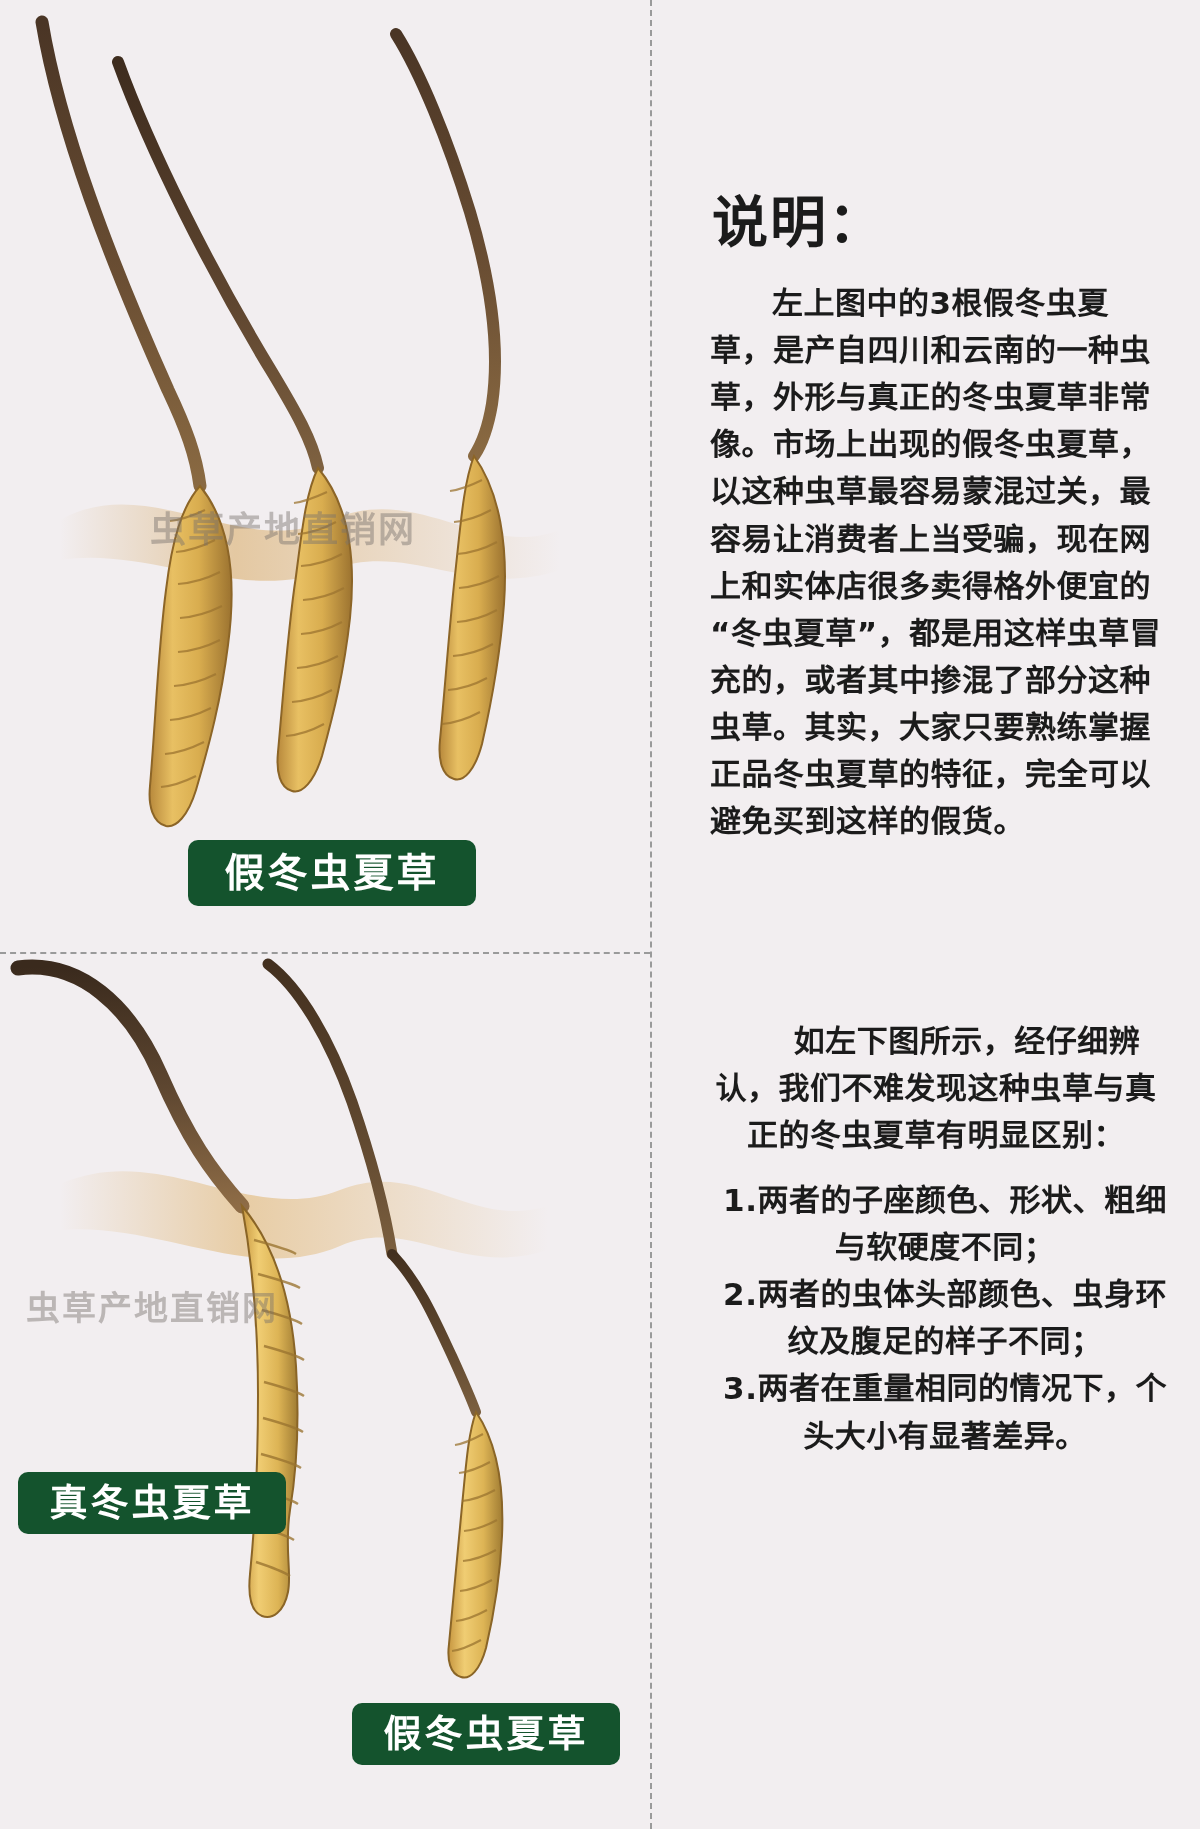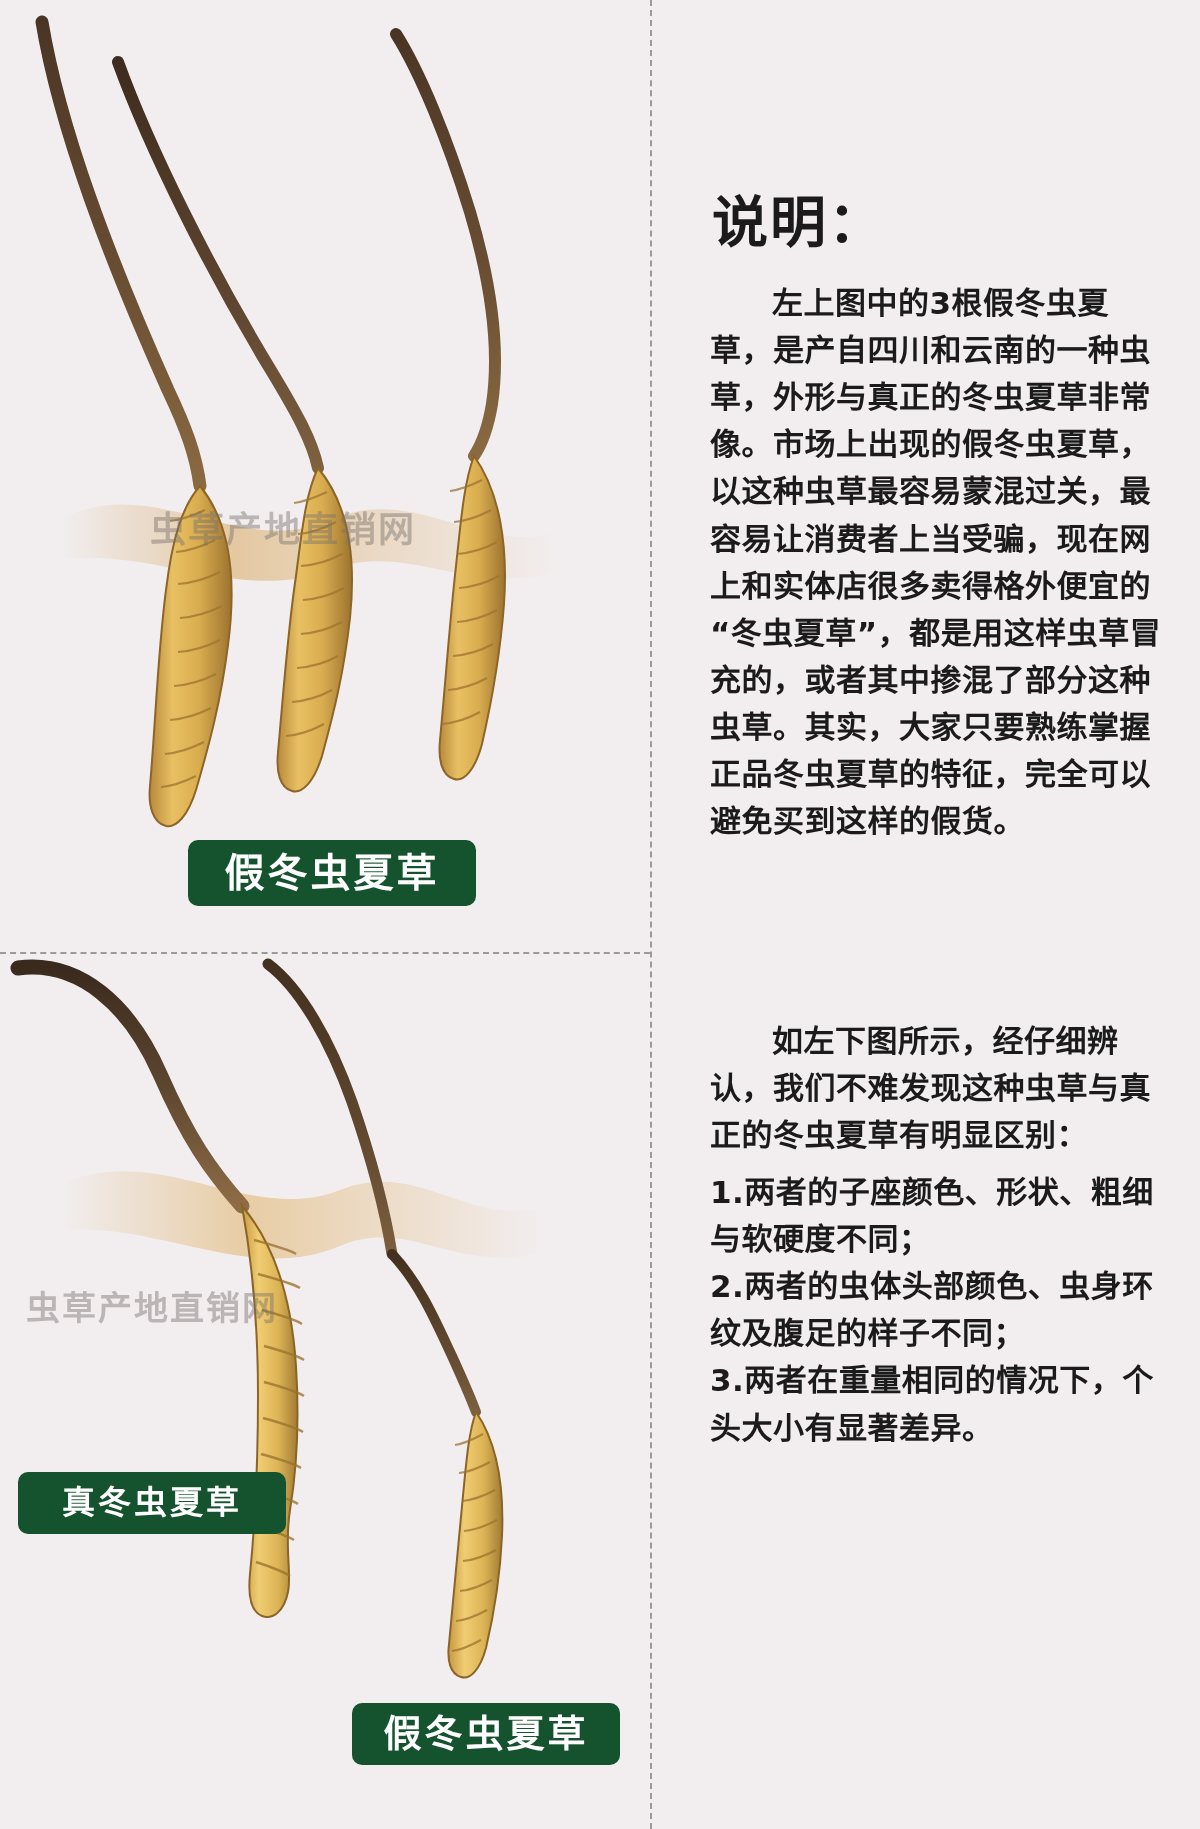--- a/index.html
+++ b/index.html
@@ -100,21 +100,21 @@
     width: 288px;
     height: 66px;
     font-size: 40px;
     line-height: 66px;
   }
   #caption-real {
     left: 18px;
     top: 1472px;
     width: 268px;
     height: 62px;
-    font-size: 33px;
+    font-size: 38px;
     line-height: 62px;
   }
   #caption-fake-bottom {
     left: 352px;
     top: 1703px;
     width: 268px;
     height: 62px;
     font-size: 38px;
     line-height: 62px;
   }
@@ -329,21 +329,21 @@
 
   <div class="caption" id="caption-real">真冬虫夏草</div>
   <div class="caption" id="caption-fake-bottom">假冬虫夏草</div>
 
   <div class="panel" id="panel-text-top">
     <div class="text-block" id="section-heading">说明：</div>
     <div class="text-block" id="paragraph-top">左上图中的3根假冬虫夏草，是产自四川和云南的一种虫草，外形与真正的冬虫夏草非常像。市场上出现的假冬虫夏草，以这种虫草最容易蒙混过关，最容易让消费者上当受骗，现在网上和实体店很多卖得格外便宜的“冬虫夏草”，都是用这样虫草冒充的，或者其中掺混了部分这种虫草。其实，大家只要熟练掌握正品冬虫夏草的特征，完全可以避免买到这样的假货。</div>
   </div>
 
   <div class="panel" id="panel-text-bottom">
-    <div class="text-block" id="paragraph-bottom-intro" style="top:64px; left:58px;">如左下图所示，经仔细辨认，我们不难发现这种虫草与真正的冬虫夏草有明显区别：</div>
-    <ul class="text-block" id="difference-list" style="top:215px; left:58px;">
+    <div class="text-block" id="paragraph-bottom-intro" style="top:64px; left:58px;text-align:center;">如左下图所示，经仔细辨认，我们不难发现这种虫草与真正的冬虫夏草有明显区别：</div>
+    <ul class="text-block" id="difference-list" style="top:223px; left:58px;text-align:center;">
       <li>1.两者的子座颜色、形状、粗细与软硬度不同；</li>
       <li>2.两者的虫体头部颜色、虫身环纹及腹足的样子不同；</li>
       <li>3.两者在重量相同的情况下，个头大小有显著差异。</li>
     </ul>
   </div>
 
 </div>
 
 </body></html>

